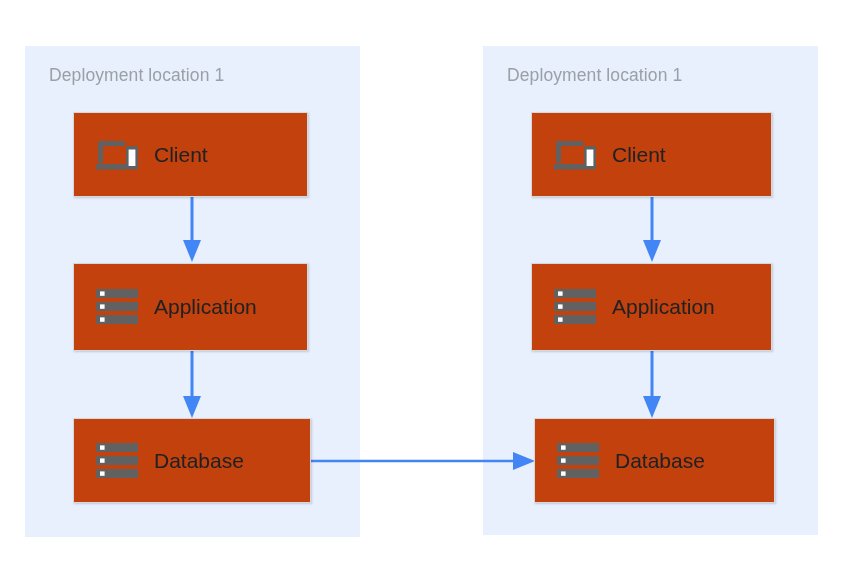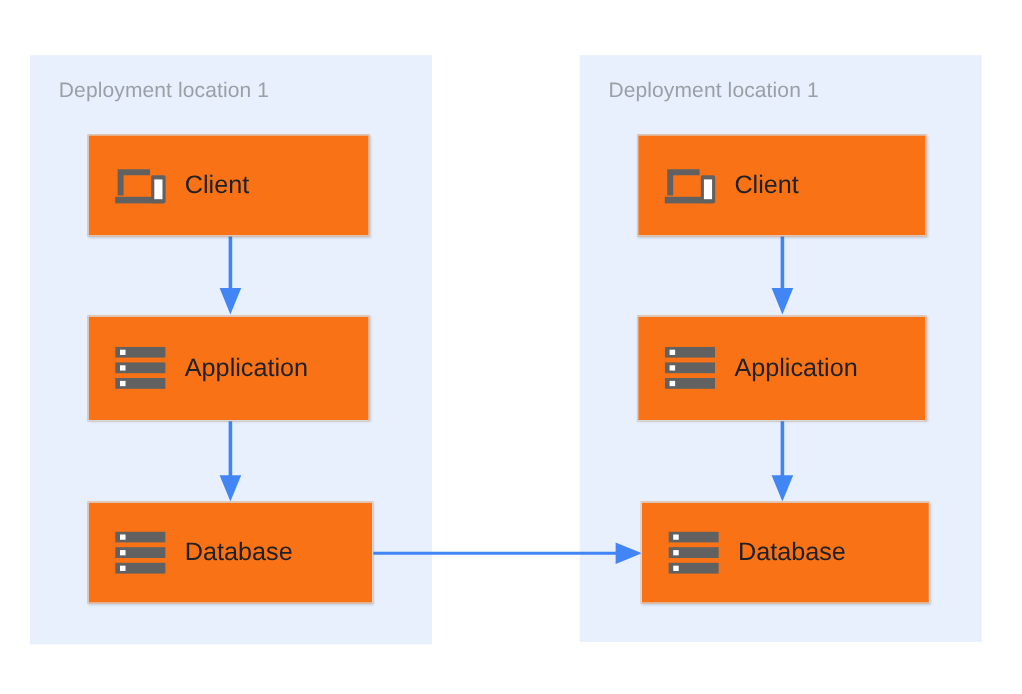--- a/index.html
+++ b/index.html
@@ -37,21 +37,21 @@
     top: 19px;
     font-size: 17.5px;
     color: #9aa0a6;
     letter-spacing: 0.1px;
     white-space: nowrap;
   }
 
   
   .node {
     position: absolute;
-    background: #f97316;
+    background: #c2410c;
     border: 1px solid #d6d9dc;
     box-shadow: 1px 1px 2px rgba(0,0,0,0.16);
     box-sizing: border-box;
     display: flex;
     align-items: center;
   }
   .node .icon-wrap {
     flex: 0 0 auto;
     margin-left: 20px;
     width: 46px;

